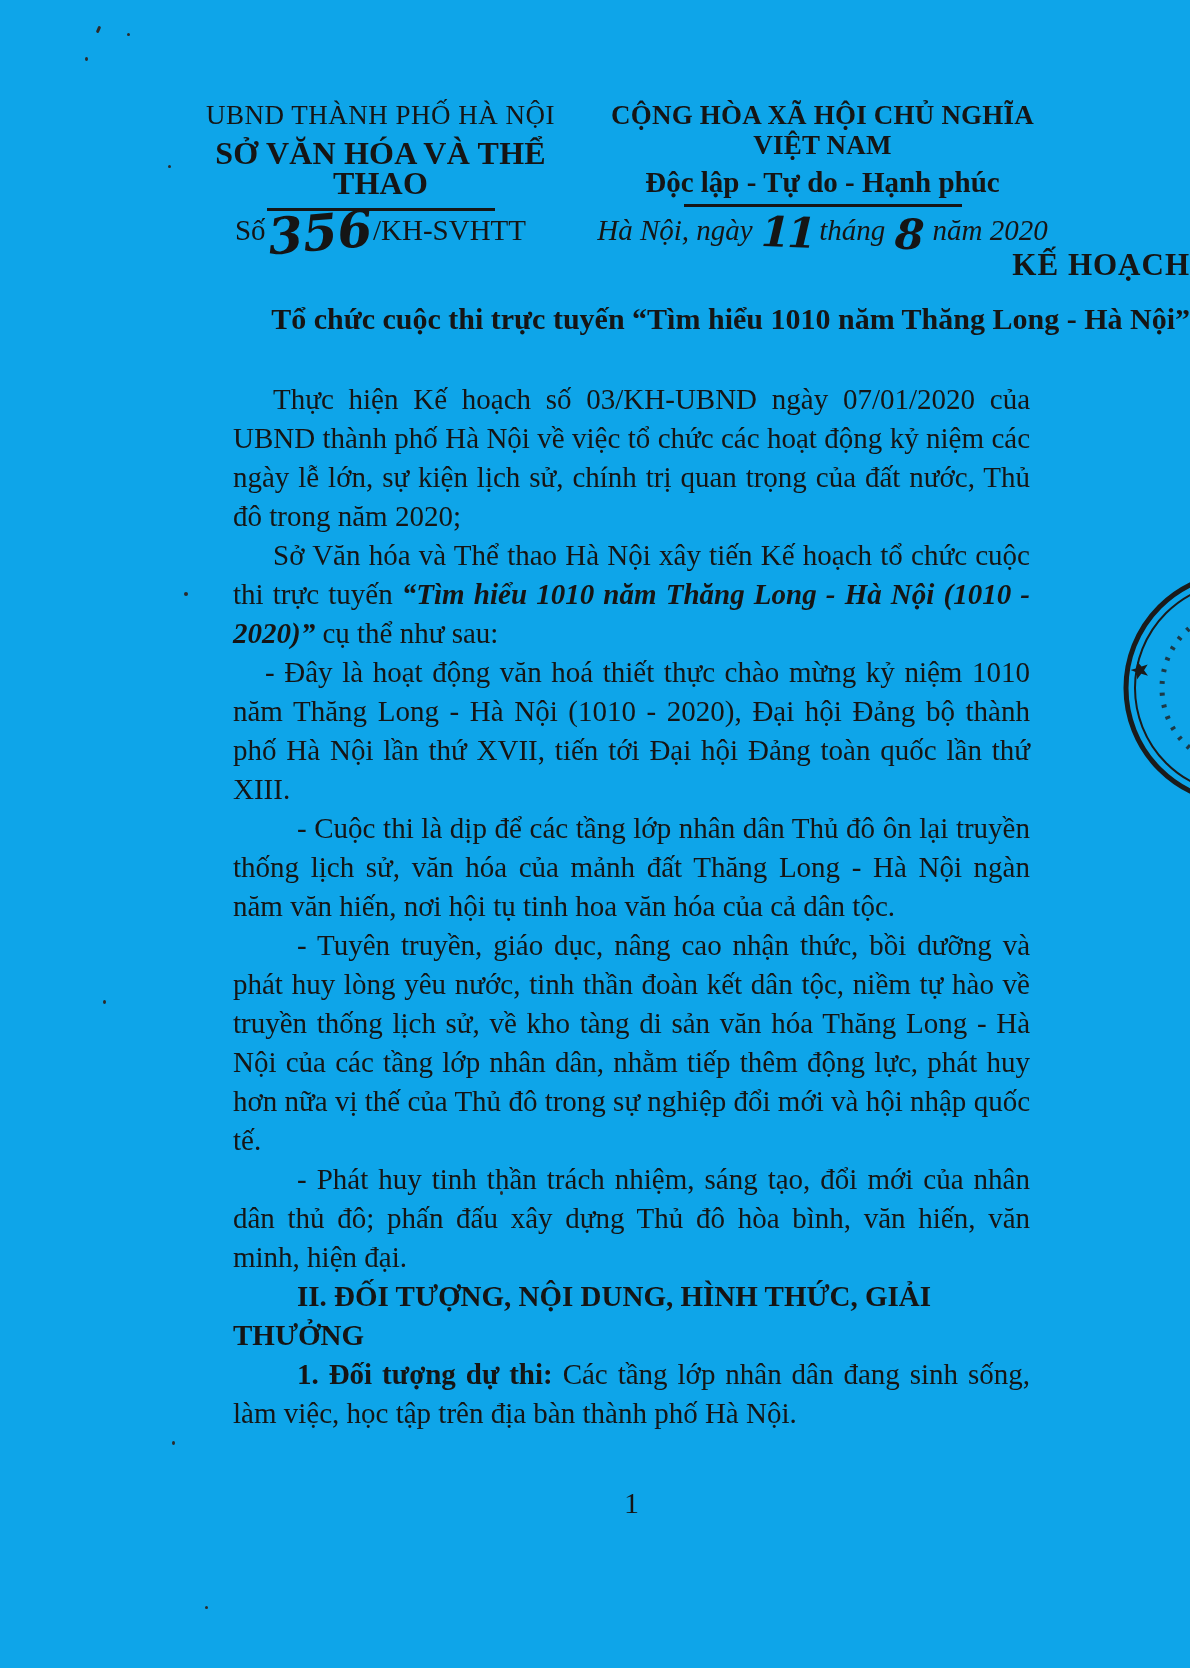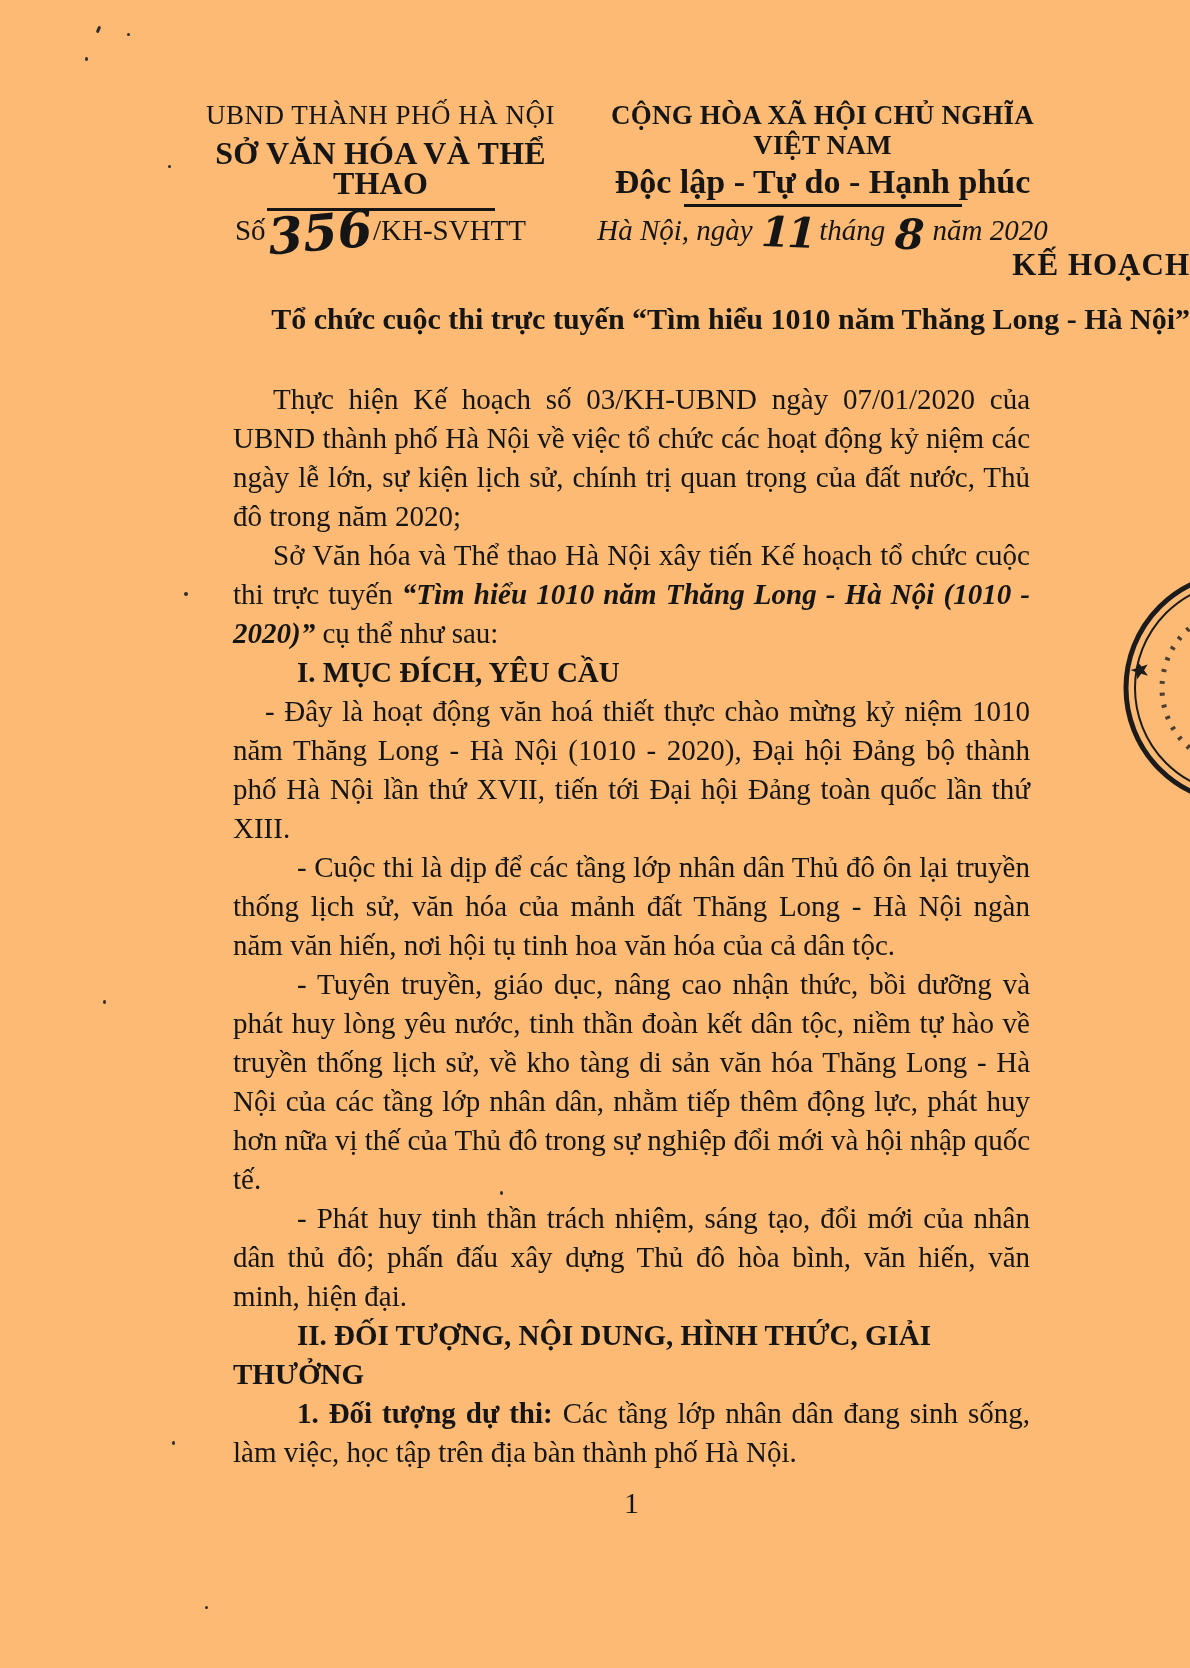--- a/index.html
+++ b/index.html
@@ -1,38 +1,38 @@
 <!DOCTYPE html>
 <html><head>
 <meta charset="utf-8">
 <style>
   * { margin:0; padding:0; box-sizing:border-box; }
   html,body { background:#e8e8e8; }
   .page {
     position:relative;
     width:1190px; height:1668px;
     margin:0 auto;
-    background:#fdba74;
+    background:#0ea5e9;
     overflow:hidden;
     font-family:"Liberation Serif","DejaVu Serif",serif;
     color:#151515;
   }
 
   
   .hdr-left  { position:absolute; left:193px; top:100px; width:375px; text-align:center; }
   .hdr-right { position:absolute; left:585px; top:100px; width:475px; text-align:center; }
   .hdr-org      { font-size:27px; line-height:30px; letter-spacing:.5px; }
   .hdr-dept     { font-size:32px; line-height:30px; font-weight:bold; margin-top:8px; letter-spacing:.2px; }
   .hdr-rule-l   { width:228px; border-top:3px solid #161616; margin:10px auto 0; }
   .hdr-rule-r   { width:278px; border-top:3px solid #161616; margin:7px auto 0; }
   .so-line      { font-size:29px; height:38px; line-height:38px; white-space:nowrap; }
   .hw           { font-family:"DejaVu Serif",serif; font-style:italic; font-weight:bold; }
   .hw-356       { display:inline-block; font-size:50px; line-height:0; vertical-align:-10px; transform:rotate(-5deg); margin:0 1px 0 2px; }
   .hdr-nation   { font-size:27px; line-height:30px; font-weight:bold; letter-spacing:.2px; }
-  .hdr-motto    { font-size:34px; line-height:30px; font-weight:bold; margin-top:7px; }
+  .hdr-motto    { font-size:29px; line-height:30px; font-weight:bold; margin-top:7px; }
   .date-line    { font-style:italic; font-size:29px; height:42px; line-height:42px; margin-top:2px; white-space:nowrap; }
   .hw-day       { display:inline-block; font-size:42px; line-height:0; vertical-align:-7px; letter-spacing:-3px; transform:rotate(2deg); margin:0 6px 0 8px; }
   .hw-month     { display:inline-block; font-size:42px; line-height:0; vertical-align:-9px; transform:rotate(3deg); margin:0 8px 0 10px; }
 
   
   .title-wrap { position:absolute; left:0; top:247px; width:100%; text-align:right; }
   .doc-title    { font-size:31px; line-height:36px; font-weight:bold; letter-spacing:1px; }
   .doc-subtitle { font-size:30px; line-height:34px; font-weight:bold; margin-top:19px; }
 
   
@@ -82,21 +82,20 @@
   </div>
 
   <div class="title-wrap">
     <div class="doc-title">KẾ HOẠCH</div>
     <div class="doc-subtitle">Tổ chức cuộc thi trực tuyến “Tìm hiểu 1010 năm Thăng Long - Hà Nội”</div>
   </div>
 
   <div class="body-wrap">
     <p class="b ind-s">Thực hiện Kế hoạch số 03/KH-UBND ngày 07/01/2020 của UBND thành phố Hà Nội về việc tổ chức các hoạt động kỷ niệm các ngày lễ lớn, sự kiện lịch sử, chính trị quan trọng của đất nước, Thủ đô trong năm 2020;</p>
     <p class="b ind-s"><span>Sở Văn hóa và Thể thao Hà Nội xây tiến Kế hoạch tổ chức cuộc thi trực tuyến </span><span class="bi">“Tìm hiểu 1010 năm Thăng Long - Hà Nội (1010 - 2020)”</span><span> cụ thể như sau:</span></p>
-    <p class="b ind-l bd heading">I. MỤC ĐÍCH, YÊU CẦU</p>
     <p class="b ind-b1">- Đây là hoạt động văn hoá thiết thực chào mừng kỷ niệm 1010 năm Thăng Long - Hà Nội (1010 - 2020), Đại hội Đảng bộ thành phố Hà Nội lần thứ XVII, tiến tới Đại hội Đảng toàn quốc lần thứ XIII.</p>
     <p class="b ind-l">- Cuộc thi là dịp để các tầng lớp nhân dân Thủ đô ôn lại truyền thống lịch sử, văn hóa của mảnh đất Thăng Long - Hà Nội ngàn năm văn hiến, nơi hội tụ tinh hoa văn hóa của cả dân tộc.</p>
     <p class="b ind-l">- Tuyên truyền, giáo dục, nâng cao nhận thức, bồi dưỡng và phát huy lòng yêu nước, tinh thần đoàn kết dân tộc, niềm tự hào về truyền thống lịch sử, về kho tàng di sản văn hóa Thăng Long - Hà Nội của các tầng lớp nhân dân, nhằm tiếp thêm động lực, phát huy hơn nữa vị thế của Thủ đô trong sự nghiệp đổi mới và hội nhập quốc tế.</p>
     <p class="b ind-l">- Phát huy tinh thần trách nhiệm, sáng tạo, đổi mới của nhân dân thủ đô; phấn đấu xây dựng Thủ đô hòa bình, văn hiến, văn minh, hiện đại.</p>
     <p class="b ind-l bd heading">II. ĐỐI TƯỢNG, NỘI DUNG, HÌNH THỨC, GIẢI THƯỞNG</p>
     <p class="b ind-l"><span class="bd">1. Đối tượng dự thi:</span><span> Các tầng lớp nhân dân đang sinh sống, làm việc, học tập trên địa bàn thành phố Hà Nội.</span></p>
   </div>
 
   <div class="page-num">1</div>
 

